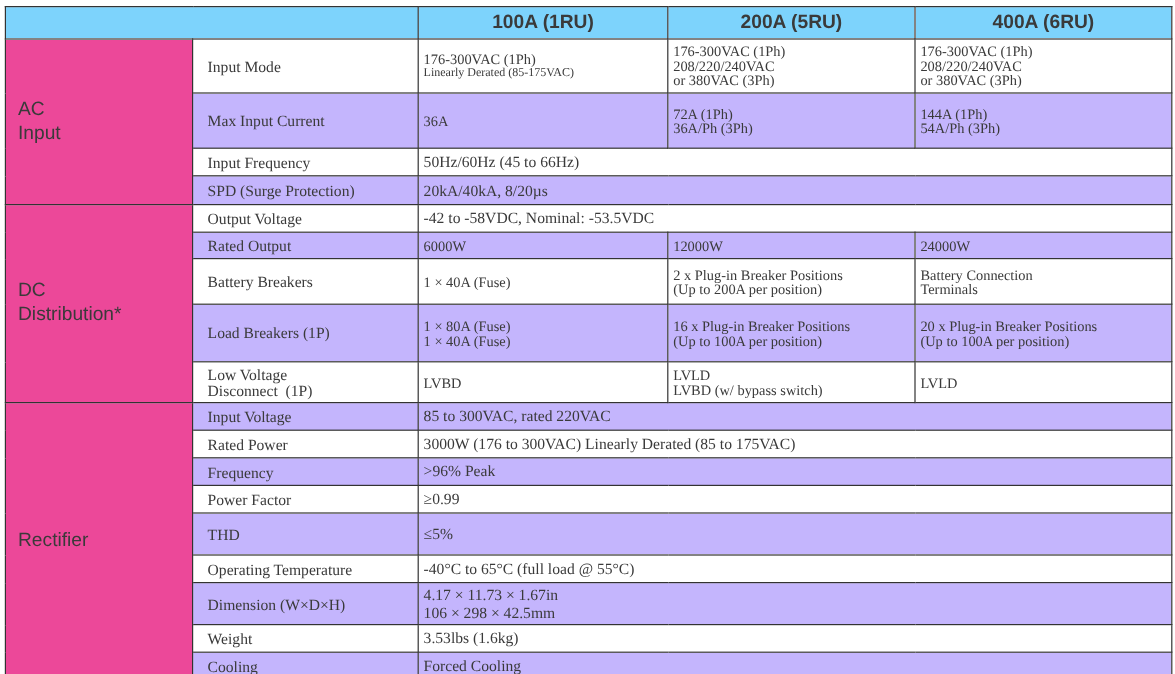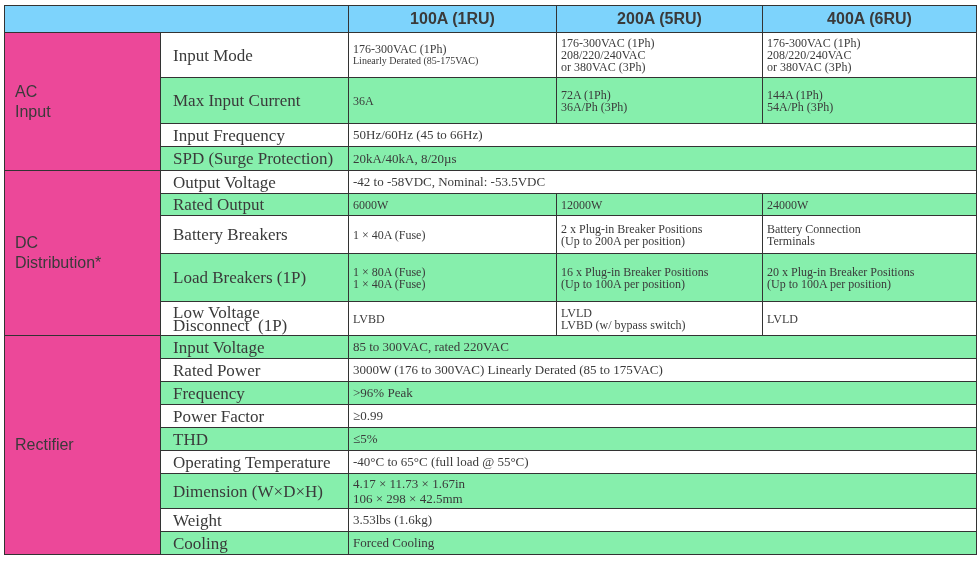--- a/index.html
+++ b/index.html
@@ -32,35 +32,35 @@
     font-size:16px;
     color:#333333;
     vertical-align:middle;
     text-align:left;
     padding-left:10px !important;
     line-height:20px;
     white-space:normal !important;
   }
   .param {
     font-family:"Liberation Serif", serif;
-    font-size:17px;
+    font-size:13px;
     text-align:left;
     padding-left:12px !important;
     line-height:13px;
     white-space:normal !important;
   }
   .val {
     font-family:"Liberation Serif", serif;
     font-size:12px;
     line-height:12px;
     white-space:normal !important;
   }
   .val.big { font-size:13px; }
   .w { background:#ffffff; }
-  .g { background:#86efac; }
+  .g { background:#c4b5fd; }
   .line { display:block; }
 </style>
 </head>
 <body>
 
 <table class="spec">
   <colgroup>
     <col style="width:156px">
     <col style="width:188px">
     <col style="width:208px">
@@ -182,21 +182,21 @@
     <td class="val w big" colspan="3" style="white-space:pre">3000W (176 to 300VAC)  Linearly Derated (85 to 175VAC)</td>
   </tr>
   <tr style="height:23px">
     <td class="param g">Frequency</td>
     <td class="val g big" colspan="3">&gt;96% Peak</td>
   </tr>
   <tr style="height:23px">
     <td class="param w">Power Factor</td>
     <td class="val w big" colspan="3">≥0.99</td>
   </tr>
-  <tr style="height:23px">
+  <tr style="height:35px">
     <td class="param g">THD</td>
     <td class="val g big" colspan="3">≤5%</td>
   </tr>
   <tr style="height:23px">
     <td class="param w">Operating Temperature</td>
     <td class="val w big" colspan="3">-40°C to 65°C (full load @ 55°C)</td>
   </tr>
   <tr style="height:35px">
     <td class="param g">Dimension (W×D×H)</td>
     <td class="val g big" colspan="3">

